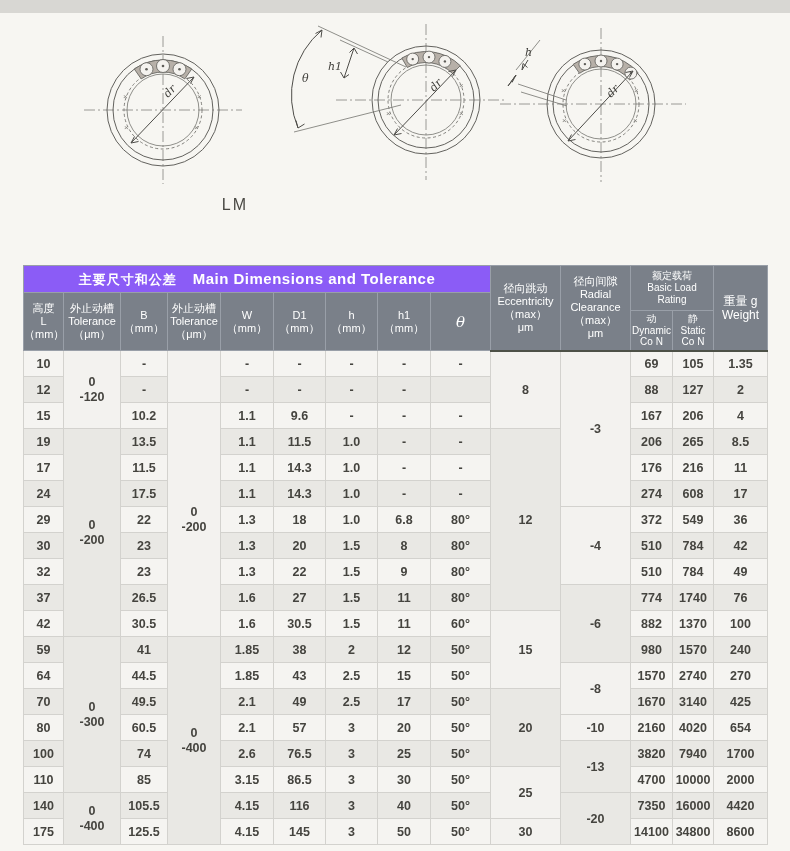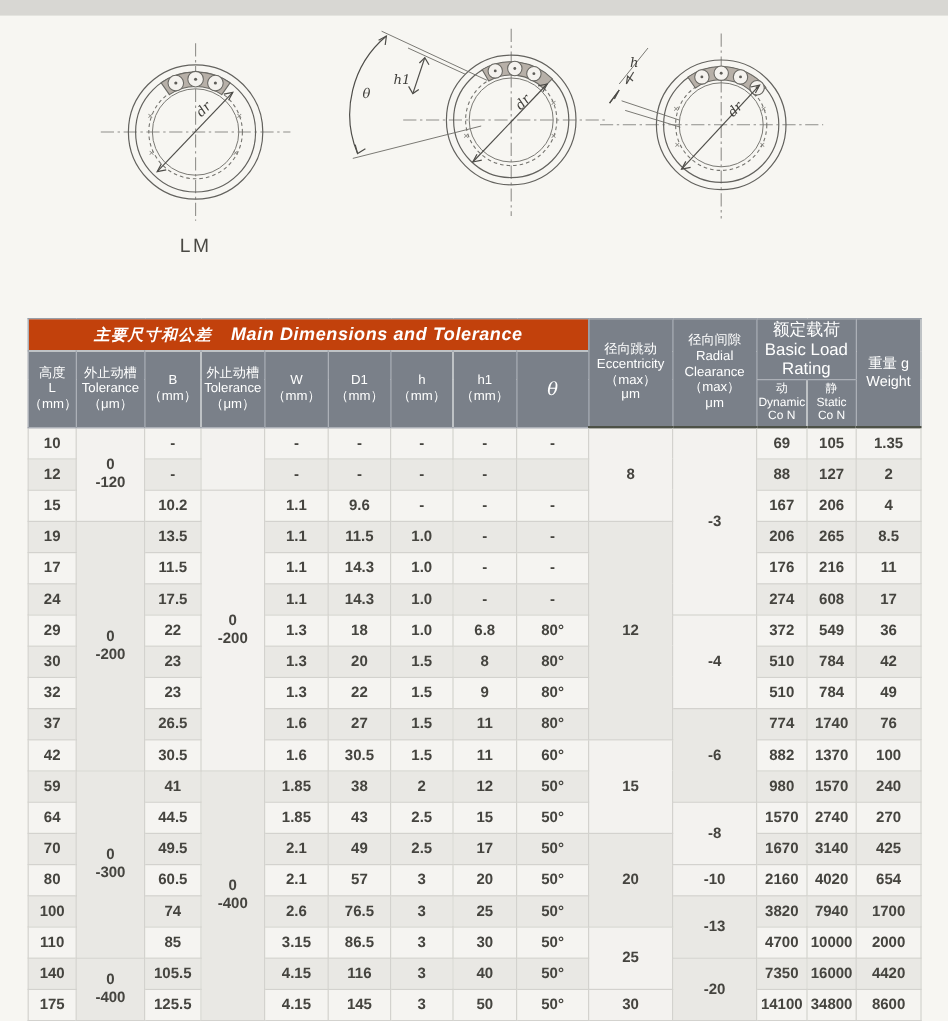--- a/index.html
+++ b/index.html
@@ -2,41 +2,41 @@
 <html><head>
 <meta charset="utf-8">
 <style>
   html,body{margin:0;padding:0;background:#ffffff;}
   .page{position:relative;width:790px;height:851px;background:#f7f6f2;overflow:hidden;
         font-family:"Liberation Sans",sans-serif;color:#45443f;}
   .top-strip{position:absolute;left:0;top:0;width:790px;height:13px;background:#d8d7d3;}
 
   
   figure{position:absolute;margin:0;text-align:center;}
-  figcaption{font-size:16px;color:#4a4944;letter-spacing:2px;margin-top:2px;}
+  figcaption{font-size:16px;color:#4a4944;letter-spacing:2px;margin-top:2px;text-align:right;}
   .ol{fill:none;stroke:#63625e;stroke-width:1;}
   .thin{fill:none;stroke:#74736e;stroke-width:0.8;}
   .cl{stroke:#8f8e8a;stroke-width:0.9;fill:none;stroke-dasharray:11 3 2 3;}
   .dash{fill:none;stroke:#74736e;stroke-width:0.9;stroke-dasharray:3 2.5;}
   .cage{fill:#b7b0a8;stroke:#6a6964;stroke-width:0.9;}
   .ball{fill:#f4f2ee;stroke:#6a6964;stroke-width:0.9;}
   .dot{fill:#5e5d58;}
   .arr{stroke:#4e4d49;stroke-width:1;fill:none;}
   .dimtxt{font-family:"DejaVu Serif",serif;font-style:italic;font-size:11px;fill:#3f3e3a;}
   .xmark{font-size:8px;fill:#84837e;}
 
   
   table.spec{position:absolute;left:23px;top:265px;width:745px;border-collapse:collapse;
              table-layout:fixed;border:1px solid #9ba097;}
   th,td{border:1px solid #d3d2ce;text-align:center;vertical-align:middle;padding:0;
         font-size:12.5px;color:#45443f;overflow:hidden;}
   thead th{background:#7a8089;color:#ffffff;border:1px solid #999fa8;font-weight:normal;}
   .hrow1{height:27px;} .hrow2{height:18px;} .hrow3{height:40px;}
   thead tr.hrow3 th,thead th[rowspan="3"]{border-bottom:2px solid #4d5147;}
-  th.title-cell{background:#c2410c;font-style:italic;}
+  th.title-cell{background:#8b5cf6;}
   .title-zh{font-size:13px;font-weight:bold;margin-right:16px;letter-spacing:1px;}
   .title-en{font-size:15px;font-weight:bold;letter-spacing:0.5px;}
   .pre{white-space:pre-line;line-height:1.18;}
   .hcol{font-size:11px;}
   .h-theta{font-family:"DejaVu Serif",serif;font-style:italic;font-size:15px;}
   .h-sub{font-size:10px;line-height:1.12;}
   tbody tr{height:26px;font-weight:bold;}
   tbody td{background:#f5f4f1;}
   tbody tr.alt td{background:#e9e8e4;}
   tbody td.merge{background:#f3f2ef;}
@@ -186,21 +186,21 @@
         </th>
         <th rowspan="3" class="pre hcol">径向跳动
 Eccentricity
 （max）
 μm</th>
         <th rowspan="3" class="pre hcol">径向间隙
 Radial
 Clearance
 （max）
 μm</th>
-        <th colspan="2" rowspan="2" class="pre" style="font-size:14px">额定载荷
+        <th colspan="2" rowspan="2" class="pre" style="font-size:10px">额定载荷
 Basic Load
 Rating</th>
         <th rowspan="3" class="pre" style="font-size:12px">重量 g
 Weight</th>
       </tr>
       <tr class="hrow2">
         <th rowspan="2" class="pre hcol">高度
 L
 （mm）</th>
         <th rowspan="2" class="pre hcol">外止动槽

